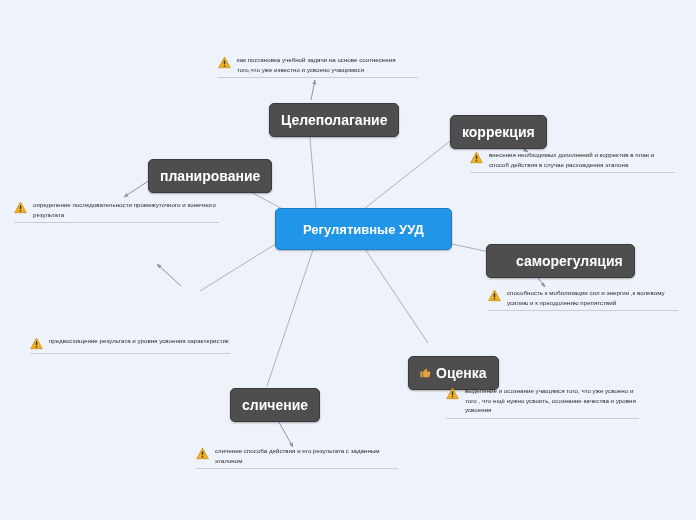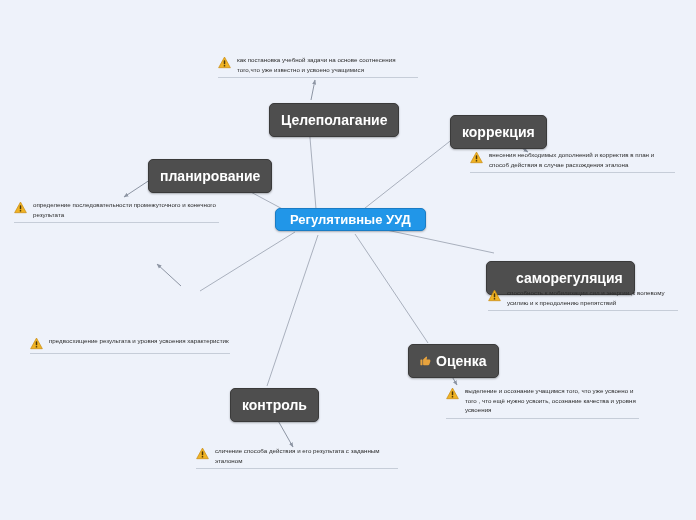--- a/index.html
+++ b/index.html
@@ -37,22 +37,22 @@
     display: flex;
     align-items: center;
     justify-content: center;
   }
   .node-root {
     background: #2196e8;
     border: 1px solid #1a7cc4;
     color: #ffffff;
     font-size: 13px;
     font-weight: bold;
-    padding: 0 14px;
-    height: 23px;
+    padding: 0 27px;
+    height: 42px;
     box-shadow: 0 1px 2px rgba(0,0,0,0.28);
   }
   .node-branch {
     background: #4e4e4e;
     border: 1px solid #3a3a3a;
     color: #ffffff;
     font-size: 14px;
     font-weight: bold;
     padding: 0 11px;
     height: 34px;
@@ -137,37 +137,37 @@
   </div>
 
   <div class="node node-branch" style="left:450px; top:115px;">
     <span class="node-label">коррекция</span>
   </div>
 
   <div class="node node-branch" style="left:148px; top:159px;">
     <span class="node-label">планирование</span>
   </div>
 
-  <div class="node node-branch" style="left:486px; top:261px;padding-left:29px;">
+  <div class="node node-branch" style="left:486px; top:244px;padding-left:29px;">
     <span class="node-label">саморегуляция</span>
   </div>
 
 
-  <div class="node node-branch" style="left:408px; top:344px;">
+  <div class="node node-branch" style="left:408px; top:356px;">
     <span class="thumb-icon">
       <svg width="11" height="11" viewBox="0 0 16 16" xmlns="http://www.w3.org/2000/svg">
         <path d="M6.2 15h5.6c.8 0 1.5-.5 1.7-1.2l1.4-4.1c.05-.15.08-.3.08-.46V8.1c0-.8-.66-1.45-1.47-1.45H9.6l.6-2.9c.02-.1.03-.2.03-.3 0-.35-.14-.66-.37-.89L9.2 2 4.9 6.3c-.27.27-.42.63-.42 1V13.5c0 .83.67 1.5 1.5 1.5h.22z" fill="#e8a33d"></path>
         <rect x="0.6" y="6.4" width="3" height="8.4" rx="0.7" fill="#e8a33d"></rect>
       </svg>
     </span>
     <span class="node-label">Оценка</span>
   </div>
 
   <div class="node node-branch" style="left:230px; top:388px;">
-    <span class="node-label">контроль</span>
+    <span class="node-label">сличение</span>
   </div>
 
   <div class="note" style="left:218px; top:55px; width:200px;">
     <span class="note-icon">
       <svg width="13" height="13" viewBox="0 0 16 16" xmlns="http://www.w3.org/2000/svg">
         <path d="M8 1.3 L15.2 14.4 L0.8 14.4 Z" fill="#f0b323" stroke="#c98d14" stroke-width="0.9" stroke-linejoin="round"></path>
         <rect x="7.1" y="5.3" width="1.8" height="4.9" rx="0.8" fill="#4a3508"></rect>
         <circle cx="8" cy="12" r="1.05" fill="#4a3508"></circle>
       </svg>
     </span>

